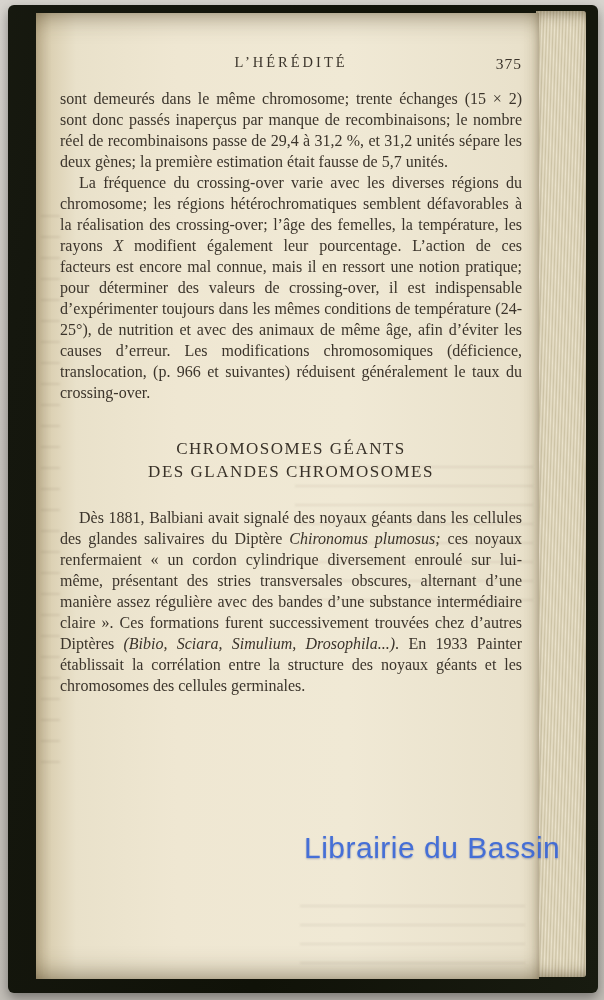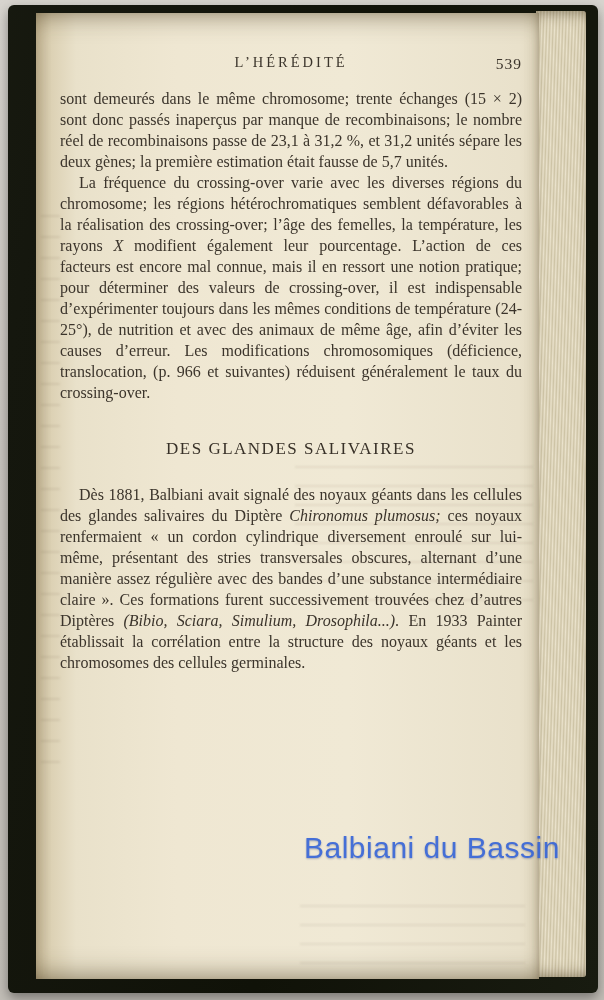--- a/index.html
+++ b/index.html
@@ -78,26 +78,27 @@
   <div class="book-cover"></div>
   <div class="page-edges"></div>
   <div class="book-page"></div>
   <div class="showthrough-left"></div>
   <div class="showthrough-gap"></div>
   <div class="showthrough-bottom"></div>
 
   <div class="page-content">
     <div class="page-header">
       <div class="running-title">L’HÉRÉDITÉ</div>
-      <div class="page-number">539</div>
+      <div class="page-number">375</div>
     </div>
     <div>
-        <p class="para"><span>sont demeurés dans le même chromosome; trente échanges (15 × 2) sont donc passés inaperçus par manque de recombinaisons; le nombre réel de recombinaisons passe de 23,1 à 31,2 %, et 31,2 unités sépare les deux gènes; la première estimation était fausse de 5,7 unités.</span></p>
+        <p class="para"><span>sont demeurés dans le même chromosome; trente échanges (15 × 2) sont donc passés inaperçus par manque de recombinaisons; le nombre réel de recombinaisons passe de 29,4 à 31,2 %, et 31,2 unités sépare les deux gènes; la première estimation était fausse de 5,7 unités.</span></p>
         <p class="para indent"><span>La fréquence du crossing-over varie avec les diverses régions du chromosome; les régions hétérochromatiques semblent défavorables à la réalisation des crossing-over; l’âge des femelles, la température, les rayons </span><i>X</i><span> modifient également leur pourcentage. L’action de ces facteurs est encore mal connue, mais il en ressort une notion pratique; pour déterminer des valeurs de crossing-over, il est indispensable d’expérimenter toujours dans les mêmes conditions de température (24-25°), de nutrition et avec des animaux de même âge, afin d’éviter les causes d’erreur. Les modifications chromosomiques (déficience, translocation, (p. 966 et suivantes) réduisent généralement le taux du crossing-over.</span></p>
         <div class="section-heading">
-          <div>DES GLANDES SALIVAIRES</div>
+          <div>CHROMOSOMES GÉANTS</div>
+          <div>DES GLANDES CHROMOSOMES</div>
         </div>
         <p class="para indent"><span>Dès 1881, Balbiani avait signalé des noyaux géants dans les cellules des glandes salivaires du Diptère </span><i>Chironomus plumosus;</i><span> ces noyaux renfermaient « un cordon cylindrique diversement enroulé sur lui-même, présentant des stries transversales obscures, alternant d’une manière assez régulière avec des bandes d’une substance intermédiaire claire ». Ces formations furent successivement trouvées chez d’autres Diptères </span><i>(Bibio, Sciara, Simulium, Drosophila...)</i><span>. En 1933 Painter établissait la corrélation entre la structure des noyaux géants et les chromosomes des cellules germinales.</span></p>
       </div>
   </div>
 
-  <div class="watermark" style="color: rgb(46, 95, 216);">Balbiani du Bassin</div>
+  <div class="watermark" style="color: rgb(46, 95, 216);">Librairie du Bassin</div>
 </div>
 
 </body></html>

